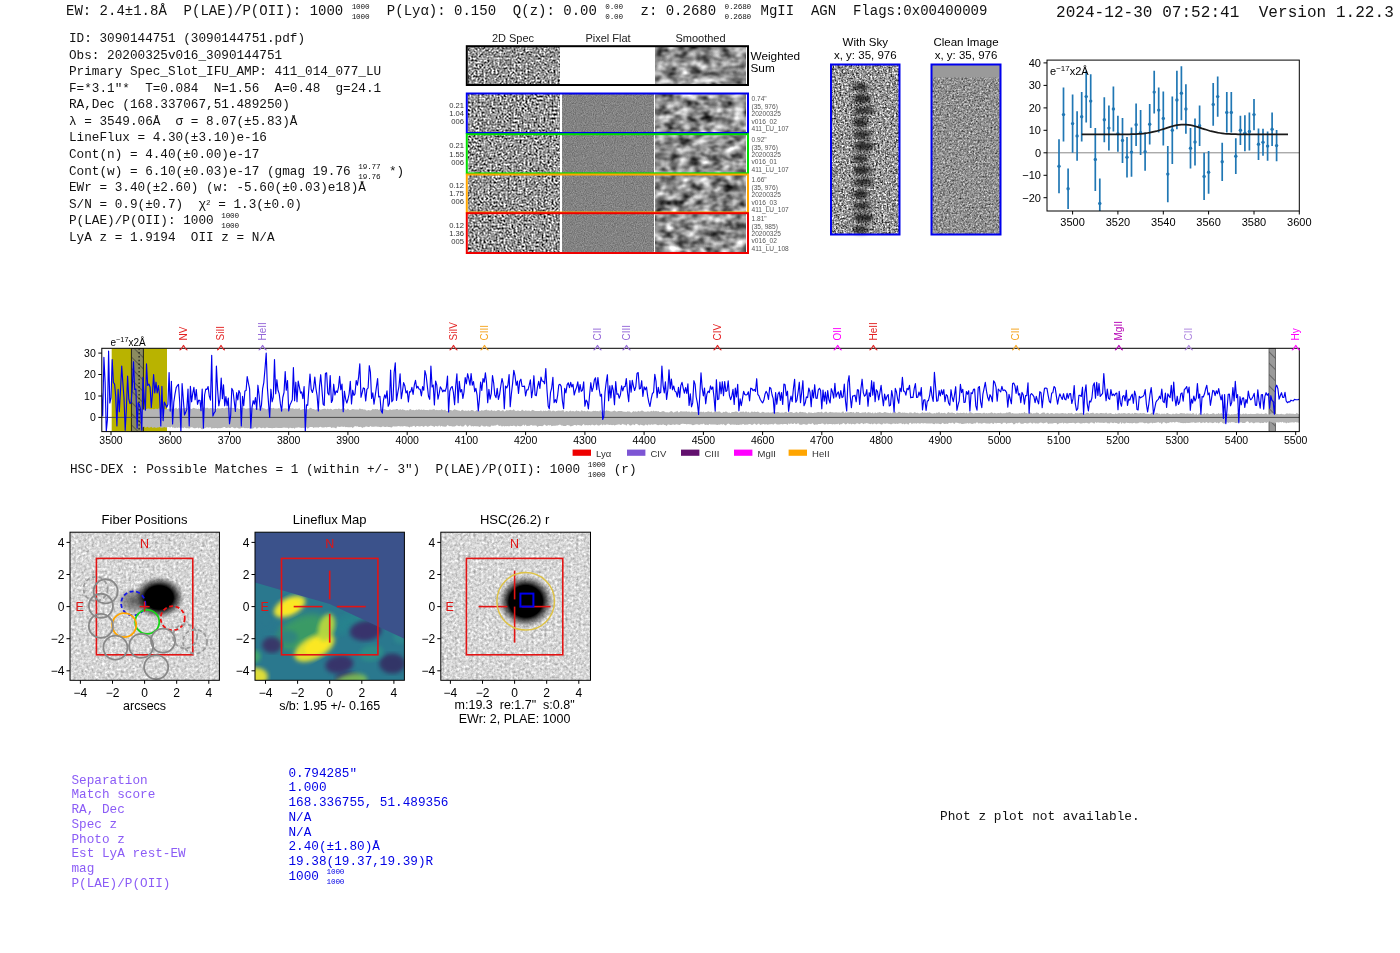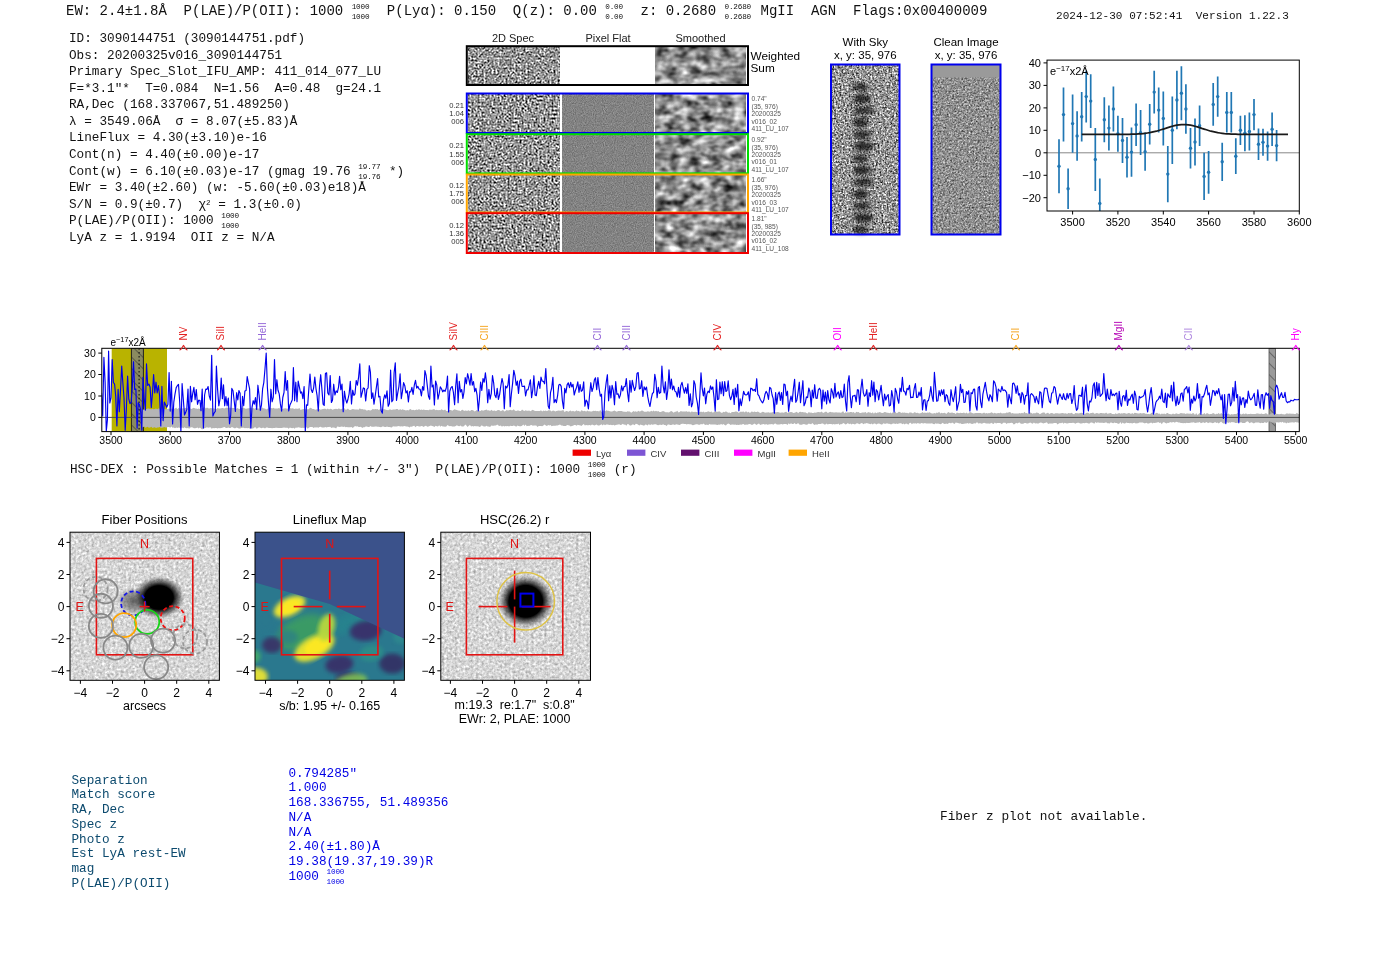--- a/index.html
+++ b/index.html
@@ -5,26 +5,26 @@
 .abs{position:absolute;white-space:pre}
 .tcol{font-size:12.7px;line-height:14.75px}
 .fr{display:inline-block;position:relative;height:1px;vertical-align:baseline}
 .fr span{position:absolute;left:0;font-size:7.7px;line-height:1;letter-spacing:-0.2px}
 .fr .fa{bottom:3.0px}
 .fr .fb{top:0.2px}
 sup{font-size:7.5px;vertical-align:3px;line-height:0}
 svg text{font-family:"Liberation Sans",sans-serif}
 </style></head><body>
 <div class="abs" style="left:66px;top:3px;font-size:14px">EW: 2.4±1.8Å&nbsp;&nbsp;P(LAE)/P(OII): 1000 <span class="fr" style="width:18.4px"><span class="fa">1000</span><span class="fb">1000</span></span>&nbsp;&nbsp;P(Lyα): 0.150&nbsp;&nbsp;Q(z): 0.00 <span class="fr" style="width:18.4px"><span class="fa">0.00</span><span class="fb">0.00</span></span>&nbsp;&nbsp;z: 0.2680 <span class="fr" style="width:27.6px"><span class="fa">0.2680</span><span class="fb">0.2680</span></span> MgII&nbsp;&nbsp;AGN&nbsp;&nbsp;Flags:0x00400009</div>
-<div class="abs" style="left:1056px;top:10px;font-size:11px;letter-spacing:0.05px">2024-12-30 07:52:41  Version 1.22.3</div>
+<div class="abs" style="left:1056px;top:4px;font-size:16px;letter-spacing:0.05px">2024-12-30 07:52:41  Version 1.22.3</div>
 <div class="abs" style="left:69px;top:31px;font-size:12.7px;line-height:16.57px">ID: 3090144751 (3090144751.pdf)<br>Obs: 20200325v016_3090144751<br>Primary Spec_Slot_IFU_AMP: 411_014_077_LU<br>F=*3.1"*  T=0.084  N=1.56  A=0.48  g=24.1<br>RA,Dec (168.337067,51.489250)<br>λ = 3549.06Å  σ = 8.07(±5.83)Å<br>LineFlux = 4.30(±3.10)e-16<br>Cont(n) = 4.40(±0.00)e-17<br>Cont(w) = 6.10(±0.03)e-17 (gmag 19.76 <span class="fr" style="width:23.0px"><span class="fa">19.77</span><span class="fb">19.76</span></span> *)<br>EWr = 3.40(±2.60) (w: -5.60(±0.03)e18)Å<br>S/N = 0.9(±0.7)  χ<sup>2</sup> = 1.3(±0.0)<br>P(LAE)/P(OII): 1000 <span class="fr" style="width:18.4px"><span class="fa">1000</span><span class="fb">1000</span></span><br>LyA z = 1.9194  OII z = N/A</div>
 <div class="abs" style="left:70px;top:462px;font-size:12.7px">HSC-DEX : Possible Matches = 1 (within +/- 3")&nbsp;&nbsp;P(LAE)/P(OII): 1000 <span class="fr" style="width:18.4px"><span class="fa">1000</span><span class="fb">1000</span></span> (r)</div>
-<div class="tcol abs" style="left:71.5px;top:773.5px;color:#0c4a6e">Separation<br>Match score<br>RA, Dec<br>Spec z<br>Photo z<br>Est LyA rest-EW<br>mag<br>P(LAE)/P(OII)</div>
+<div class="tcol abs" style="left:71.5px;top:773.5px;color:#8b5cf6">Separation<br>Match score<br>RA, Dec<br>Spec z<br>Photo z<br>Est LyA rest-EW<br>mag<br>P(LAE)/P(OII)</div>
 <div class="tcol abs" style="left:288.5px;top:766.5px;color:#0000e6">0.794285"<br>1.000<br>168.336755, 51.489356<br>N/A<br>N/A<br>2.40(±1.80)Å<br>19.38(19.37,19.39)R<br>1000 <span class="fr" style="width:18.4px"><span class="fa">1000</span><span class="fb">1000</span></span></div>
-<div class="abs" style="left:940px;top:809px;font-size:12.8px">Fiber z plot not available.</div>
+<div class="abs" style="left:940px;top:809px;font-size:12.8px">Phot z plot not available.</div>
 
 <svg class="abs" style="left:0;top:0" width="1400" height="953" viewBox="0 0 1400 953">
 <defs>
 <filter color-interpolation-filters="sRGB" id="n2d0" x="0%" y="0%" width="100%" height="100%">
         <feTurbulence type="fractalNoise" baseFrequency="0.5" numOctaves="3" seed="11"></feTurbulence>
         <feColorMatrix type="matrix" values="0.33 0.33 0.33 0 0 0.33 0.33 0.33 0 0 0.33 0.33 0.33 0 0 0 0 0 0 1"></feColorMatrix>
         <feComponentTransfer>
           <feFuncR type="linear" slope="3.2" intercept="-1.0"></feFuncR>
           <feFuncG type="linear" slope="3.2" intercept="-1.0"></feFuncG>
           <feFuncB type="linear" slope="3.2" intercept="-1.0"></feFuncB>

